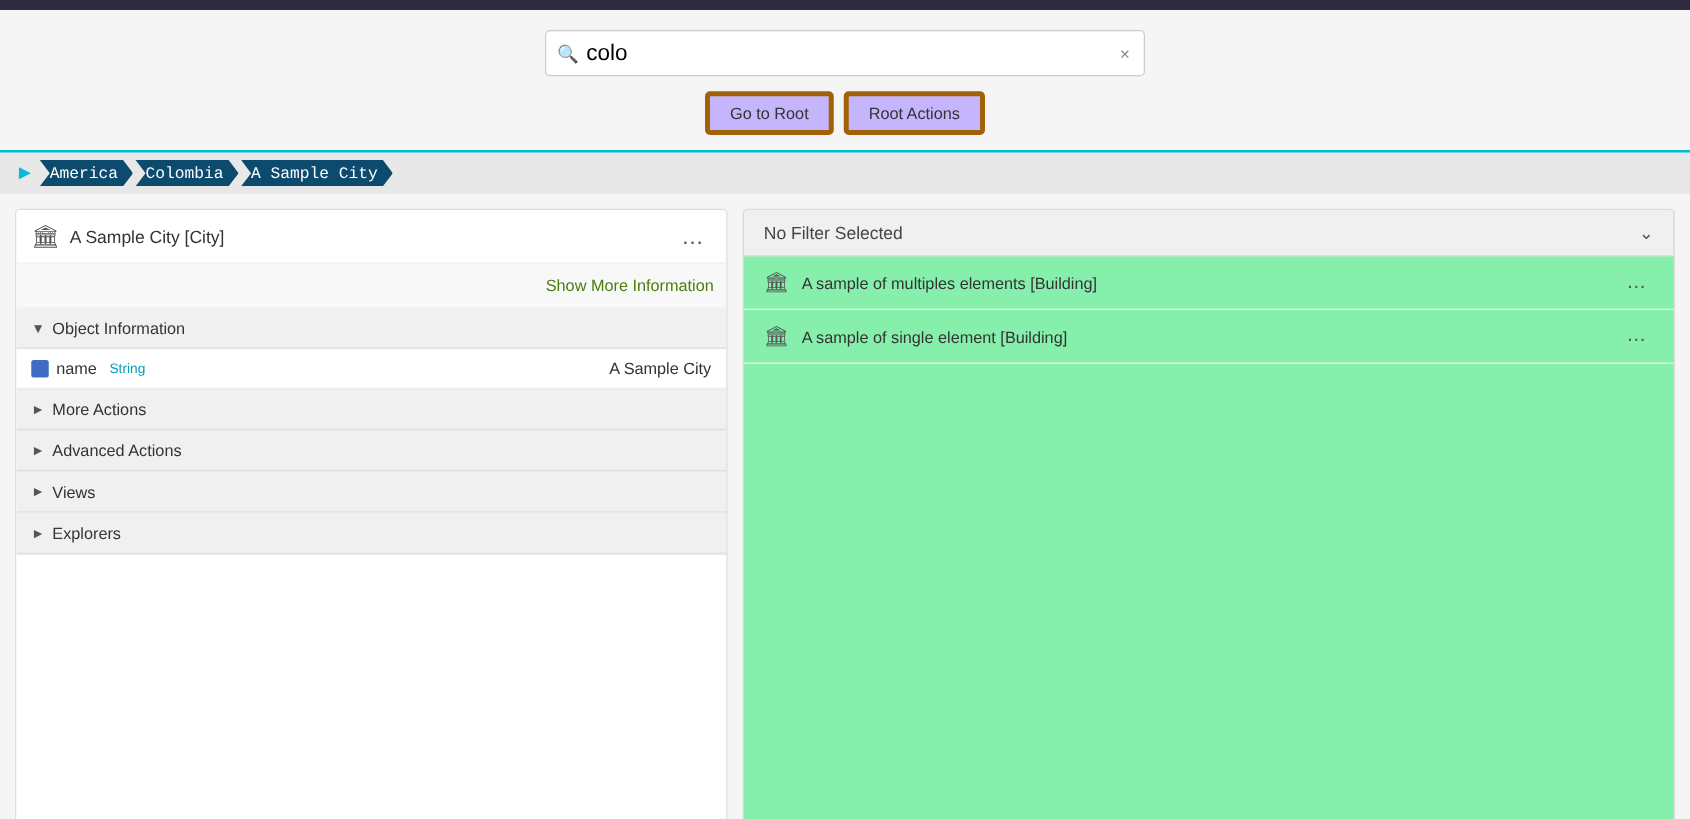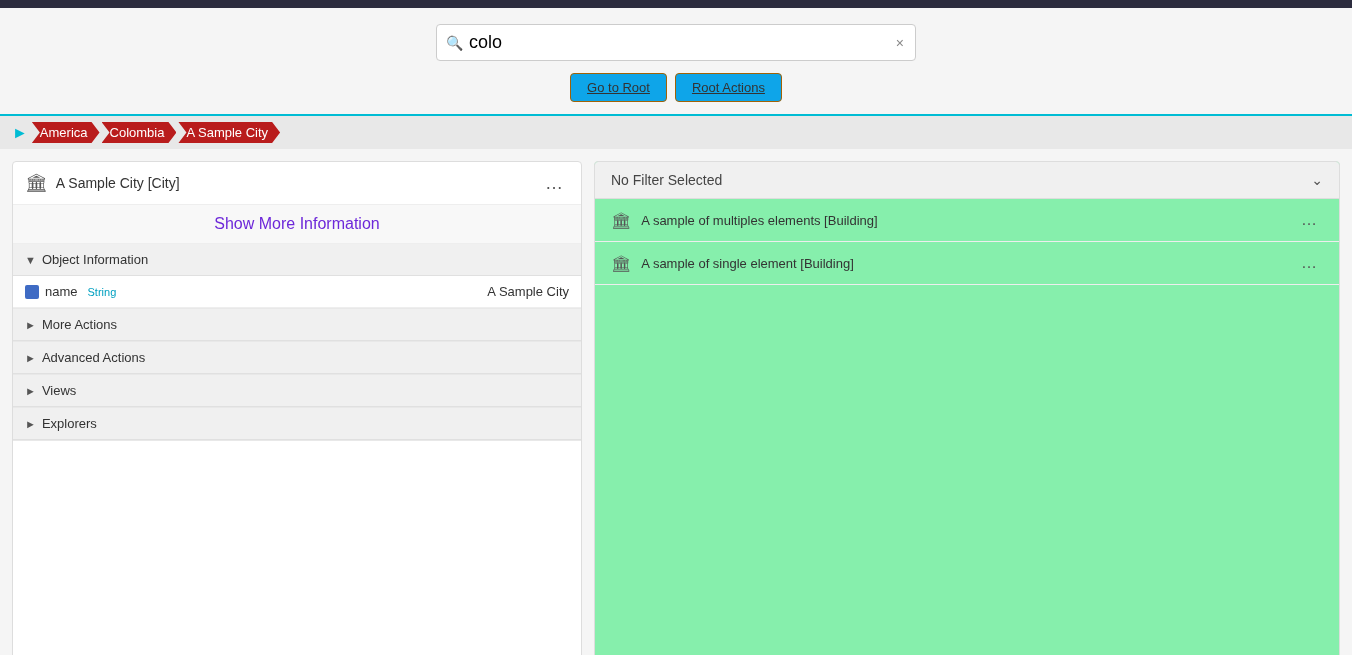--- a/index.html
+++ b/index.html
@@ -57,56 +57,56 @@
 
     .action-buttons {
       display: flex;
       justify-content: center;
       gap: 8px;
       padding: 4px 0 12px 0;
     }
 
     .action-btn {
       padding: 6px 16px;
-      background: #0ea5e9;
-      border: 1px solid #a16207;
+      background: #c4b5fd;
+      border: 4px solid #a16207;
       border-radius: 4px;
       cursor: pointer;
       font-size: 13px;
       color: #333;
-      text-decoration: underline;
     }
 
     .breadcrumb-bar {
       display: flex;
       align-items: center;
       padding: 6px 12px;
       background: #e8e8e8;
       border-top: 2px solid #00bcd4;
       gap: 0;
     }
 
     .breadcrumb-arrow-start {
       color: #00bcd4;
       font-size: 16px;
       margin-right: 4px;
     }
 
     .breadcrumb-item {
       display: flex;
       align-items: center;
-      background: #b91c1c;
+      background: #0c4a6e;
       color: #fff;
       padding: 3px 12px 3px 8px;
       font-size: 13px;
       font-weight: 500;
       position: relative;
       cursor: pointer;
       clip-path: polygon(0 0, calc(100% - 8px) 0, 100% 50%, calc(100% - 8px) 100%, 0 100%, 8px 50%);
       margin-right: 2px;
+      font-family: Liberation Mono, monospace;
     }
 
     .breadcrumb-item:first-of-type {
       clip-path: polygon(0 0, calc(100% - 8px) 0, 100% 50%, calc(100% - 8px) 100%, 0 100%);
       padding-left: 12px;
     }
 
     .main-content {
       display: flex;
       gap: 0;
@@ -148,27 +148,27 @@
       background: none;
       border: none;
       cursor: pointer;
       color: #555;
       font-size: 18px;
       padding: 2px 6px;
       line-height: 1;
     }
 
     .show-more-info {
-      text-align: center;
+      text-align: right;
       padding: 10px;
       background: #f8f8f8;
       border-bottom: 1px solid #eee;
       cursor: pointer;
-      font-size: 16px;
-      color: #6d28d9;
+      font-size: 13px;
+      color: #4d7c0f;
     }
 
     .section-header {
       display: flex;
       align-items: center;
       gap: 6px;
       padding: 8px 12px;
       background: #f0f0f0;
       border-bottom: 1px solid #e0e0e0;
       cursor: pointer;

